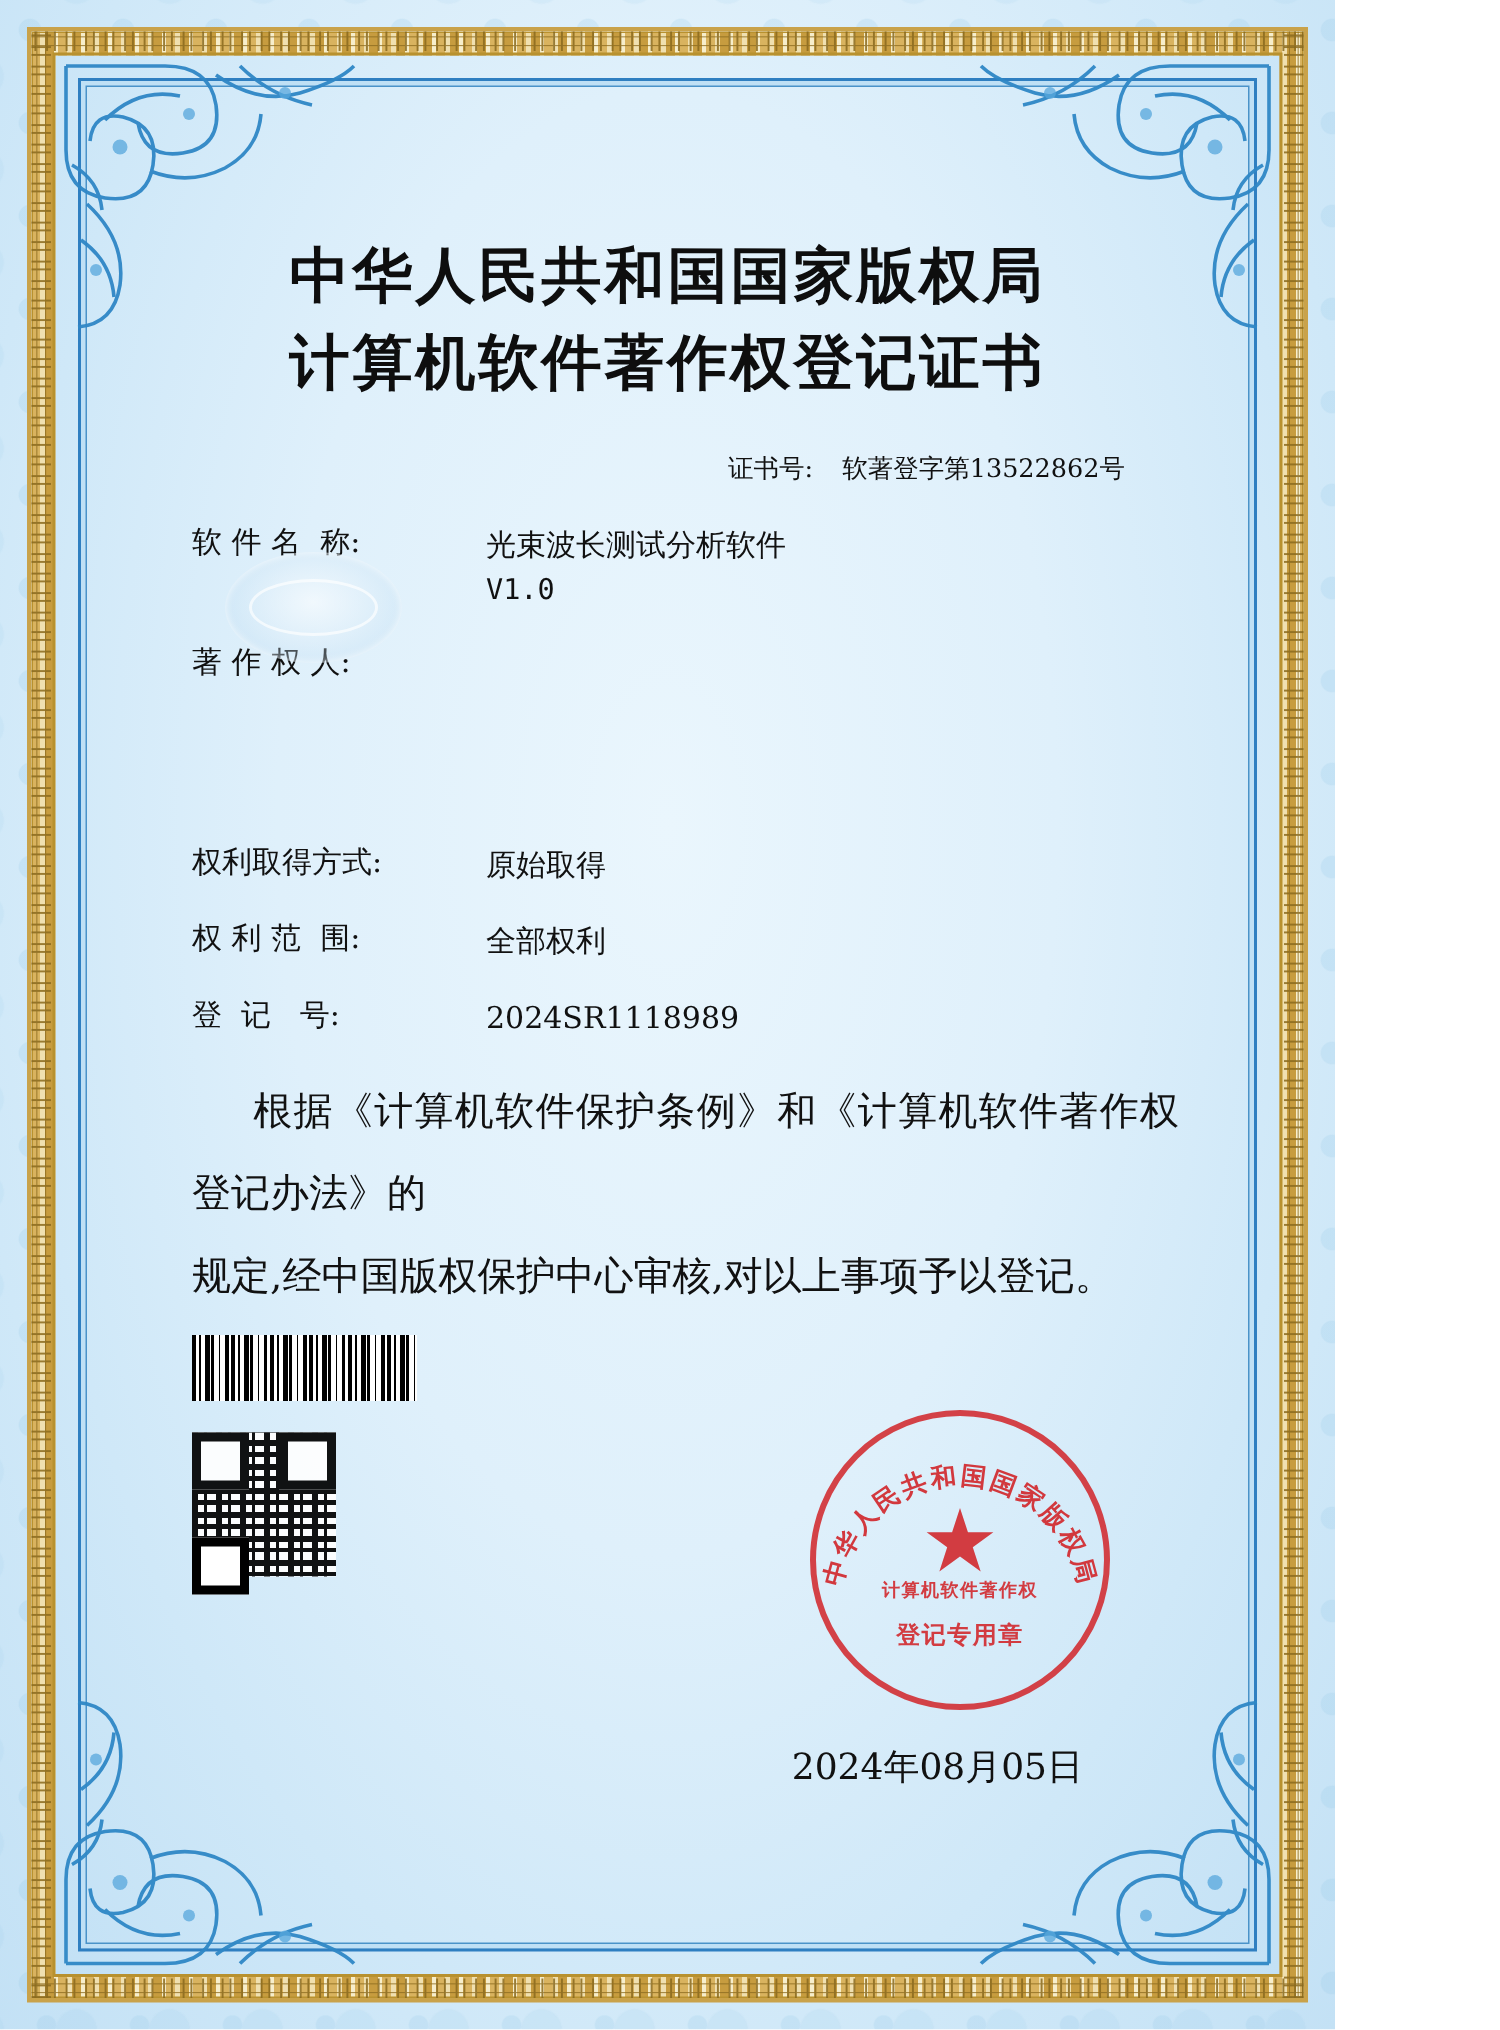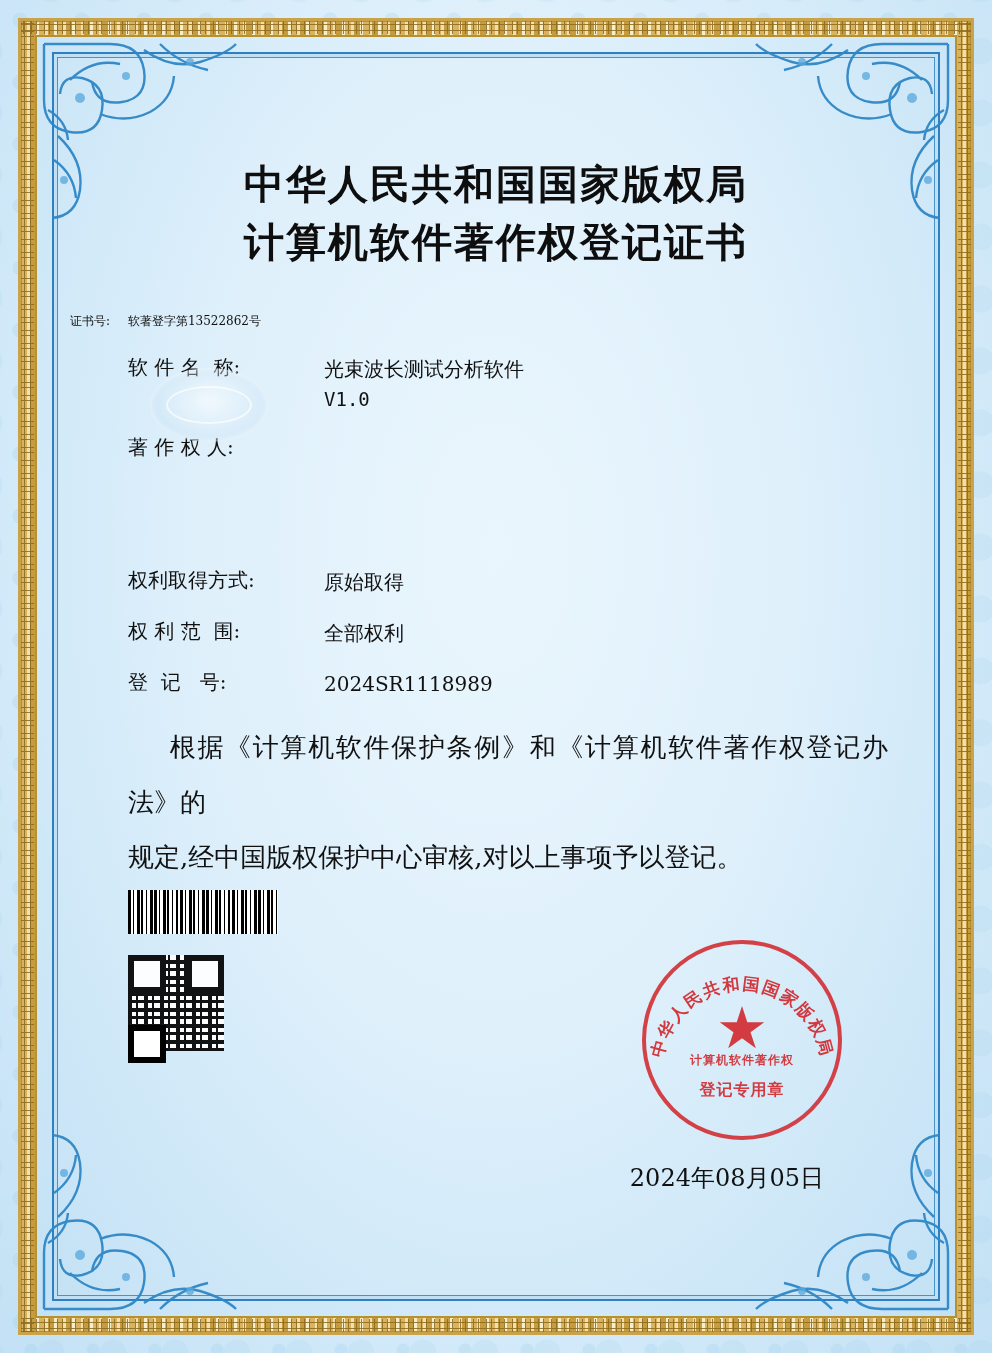--- a/index.html
+++ b/index.html
@@ -5,21 +5,21 @@
   html, body {
     margin: 0;
     padding: 0;
     background: #ffffff;
   }
   body {
     font-family: "Liberation Sans", sans-serif;
   }
   .page {
     position: relative;
-    width: 992px;
+    width: 890px;
     height: 1353px;
     overflow: hidden;
     background:
       radial-gradient(ellipse at 50% 40%, #eaf6fd 0%, #dff0fb 45%, #cfe8f8 75%, #c3e1f5 100%);
   }
   
   .watermark-layer {
     position: absolute;
     inset: 0;
     background-image:
@@ -121,24 +121,25 @@
   .title-1, .title-2 {
     font-family: "DejaVu Serif", "Liberation Serif", serif;
     font-weight: bold;
     color: #0e0e0e;
     letter-spacing: 2px;
   }
   .title-1 { font-size: 40px; line-height: 1.45; }
   .title-2 { font-size: 40px; line-height: 1.45; text-align: center; }
 
   .cert-no-row {
-    margin-top: 42px;
+    margin-top: 30px;
+    text-align: right;
     padding-right: 70px;
     font-family: "DejaVu Serif", "Liberation Serif", serif;
-    font-size: 12px;
+    font-size: 17px;
     color: #111;
   }
   .cert-no-label { margin-right: 14px; }
 
   .fields {
     margin-top: 24px;
     padding-left: 58px;
     font-family: "DejaVu Serif", "Liberation Serif", serif;
     color: #111;
   }

